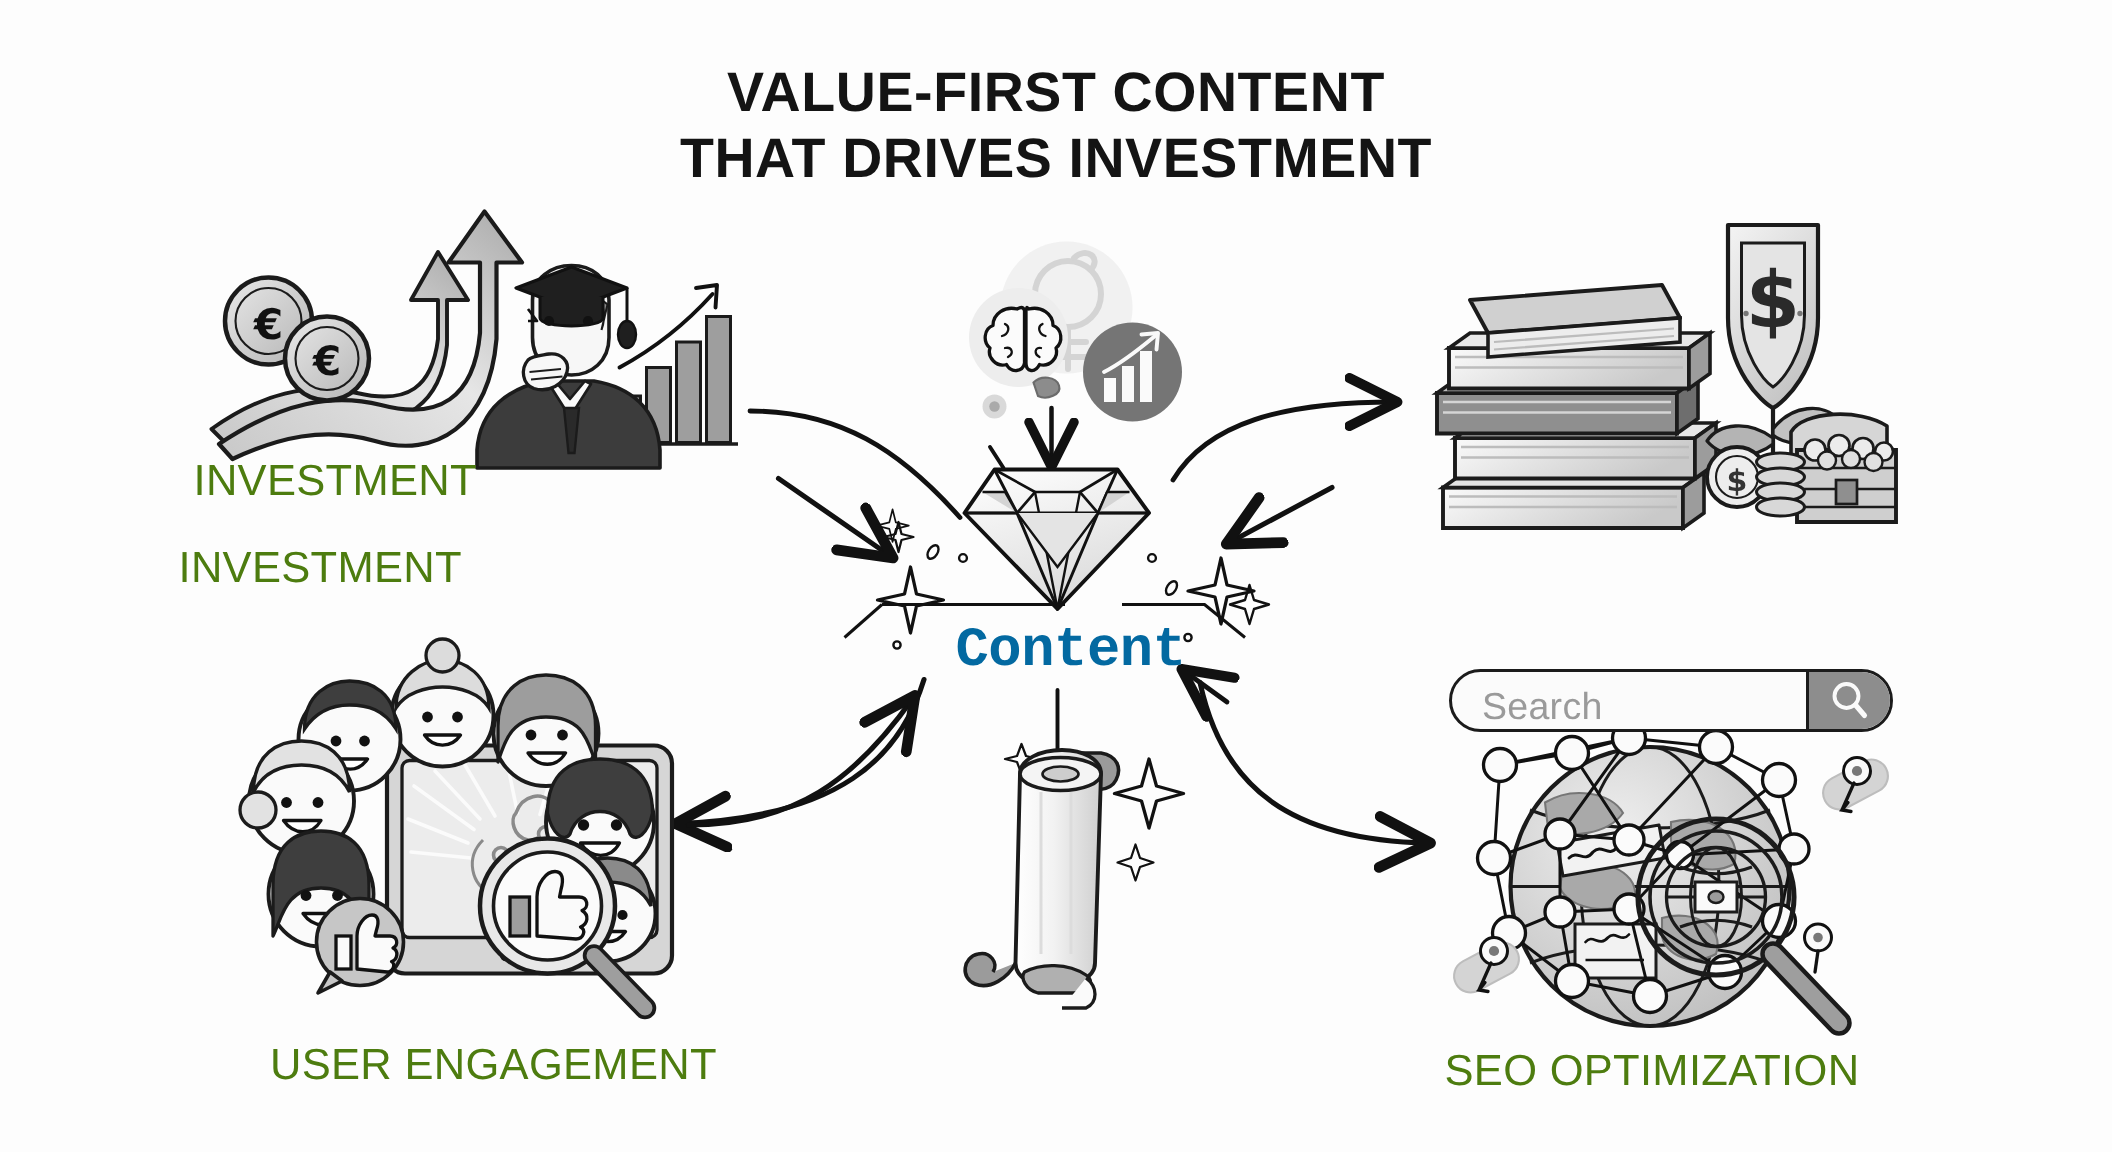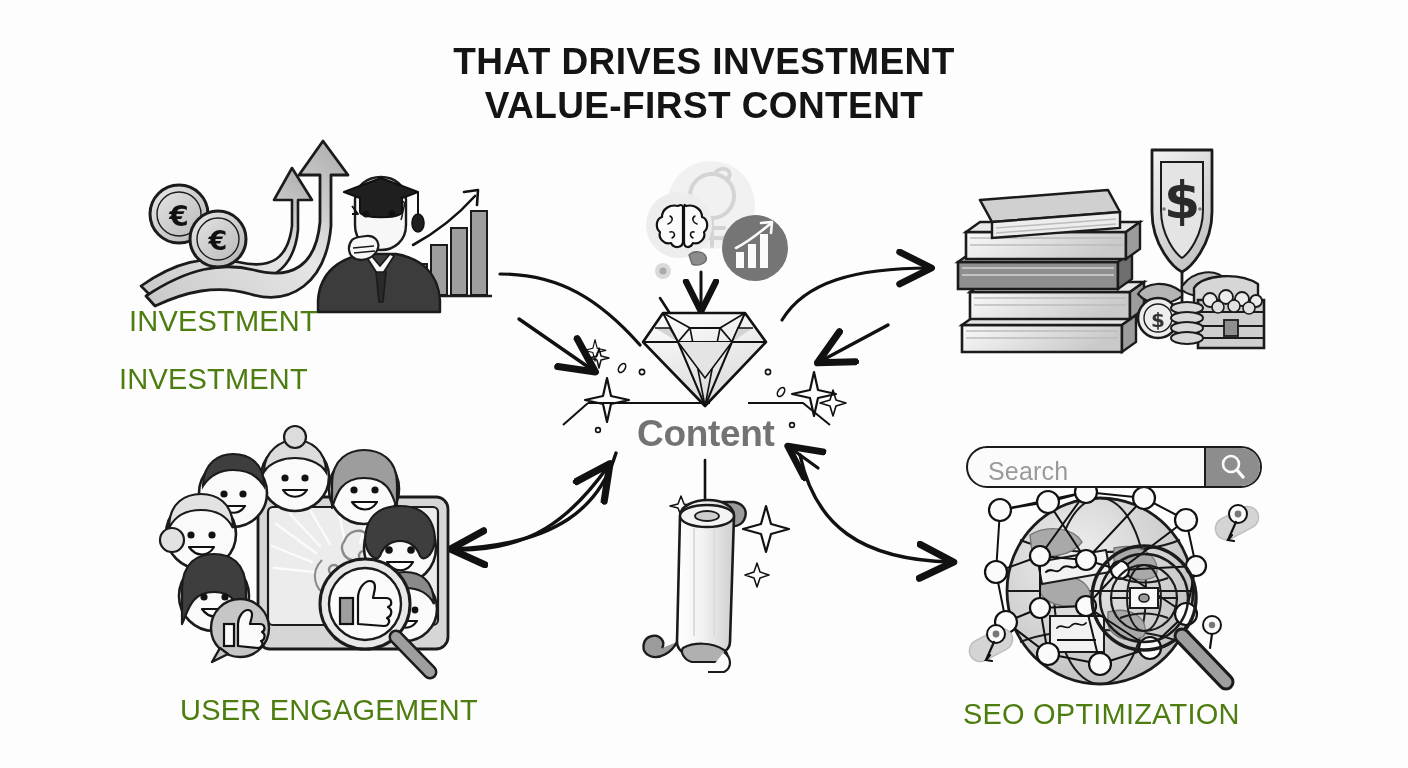--- a/index.html
+++ b/index.html
@@ -49,24 +49,24 @@
     letter-spacing: 0.2px;
   }
   .lbl-invest-1 { left: 129px; top: 305px; font-size: 29px; }
   .lbl-invest-2 { left: 119px; top: 363px; font-size: 29px; }
   .lbl-expertise { left: 947px; top: 374px; font-size: 29px; }
   .lbl-engagement { left: 180px; top: 694px; font-size: 29px; }
   .lbl-seo { left: 963px; top: 698px; font-size: 29px; }
   .center-label {
     position: absolute;
     left: 637px; top: 413px;
-    font-family: Liberation Sans, sans-serif;
+    font-family: Liberation Mono, monospace;
     font-weight: bold;
     font-size: 37px;
-    color: #737373;
+    color: #0369a1;
     letter-spacing: -0.3px;
     white-space: nowrap;
   }
   .search-box {
     position: absolute;
     left: 966px; top: 446px;
     width: 296px; height: 42px;
     border: 2.4px solid #1b1b1b;
     border-radius: 21px;
     background: #fbfbfb;
@@ -598,22 +598,22 @@
       </g>
       <g>
         <circle cx="1212" cy="625" r="9" fill="#fafafa" stroke="#111" stroke-width="2"></circle>
         <circle cx="1212" cy="625" r="3.2" fill="#777"></circle>
         <path d="M1212,634 L1210,648" fill="none" stroke="#111" stroke-width="2.2" stroke-linecap="round"></path>
       </g>
     </g>
   </svg>
 
   <div class="title-block">
+    <div class="title-line">VALUE-FIRST CONTENT</div>
     <div class="title-line">THAT DRIVES INVESTMENT</div>
-    <div class="title-line">VALUE-FIRST CONTENT</div>
   </div>
 
   <div class="node-label lbl-invest-1">INVESTMENT</div>
   <div class="node-label lbl-invest-2">INVESTMENT</div>
   <div class="node-label lbl-engagement">USER ENGAGEMENT</div>
   <div class="node-label lbl-seo">SEO OPTIMIZATION</div>
 
   <div class="center-label">Content</div>
 
   <div class="search-box">

